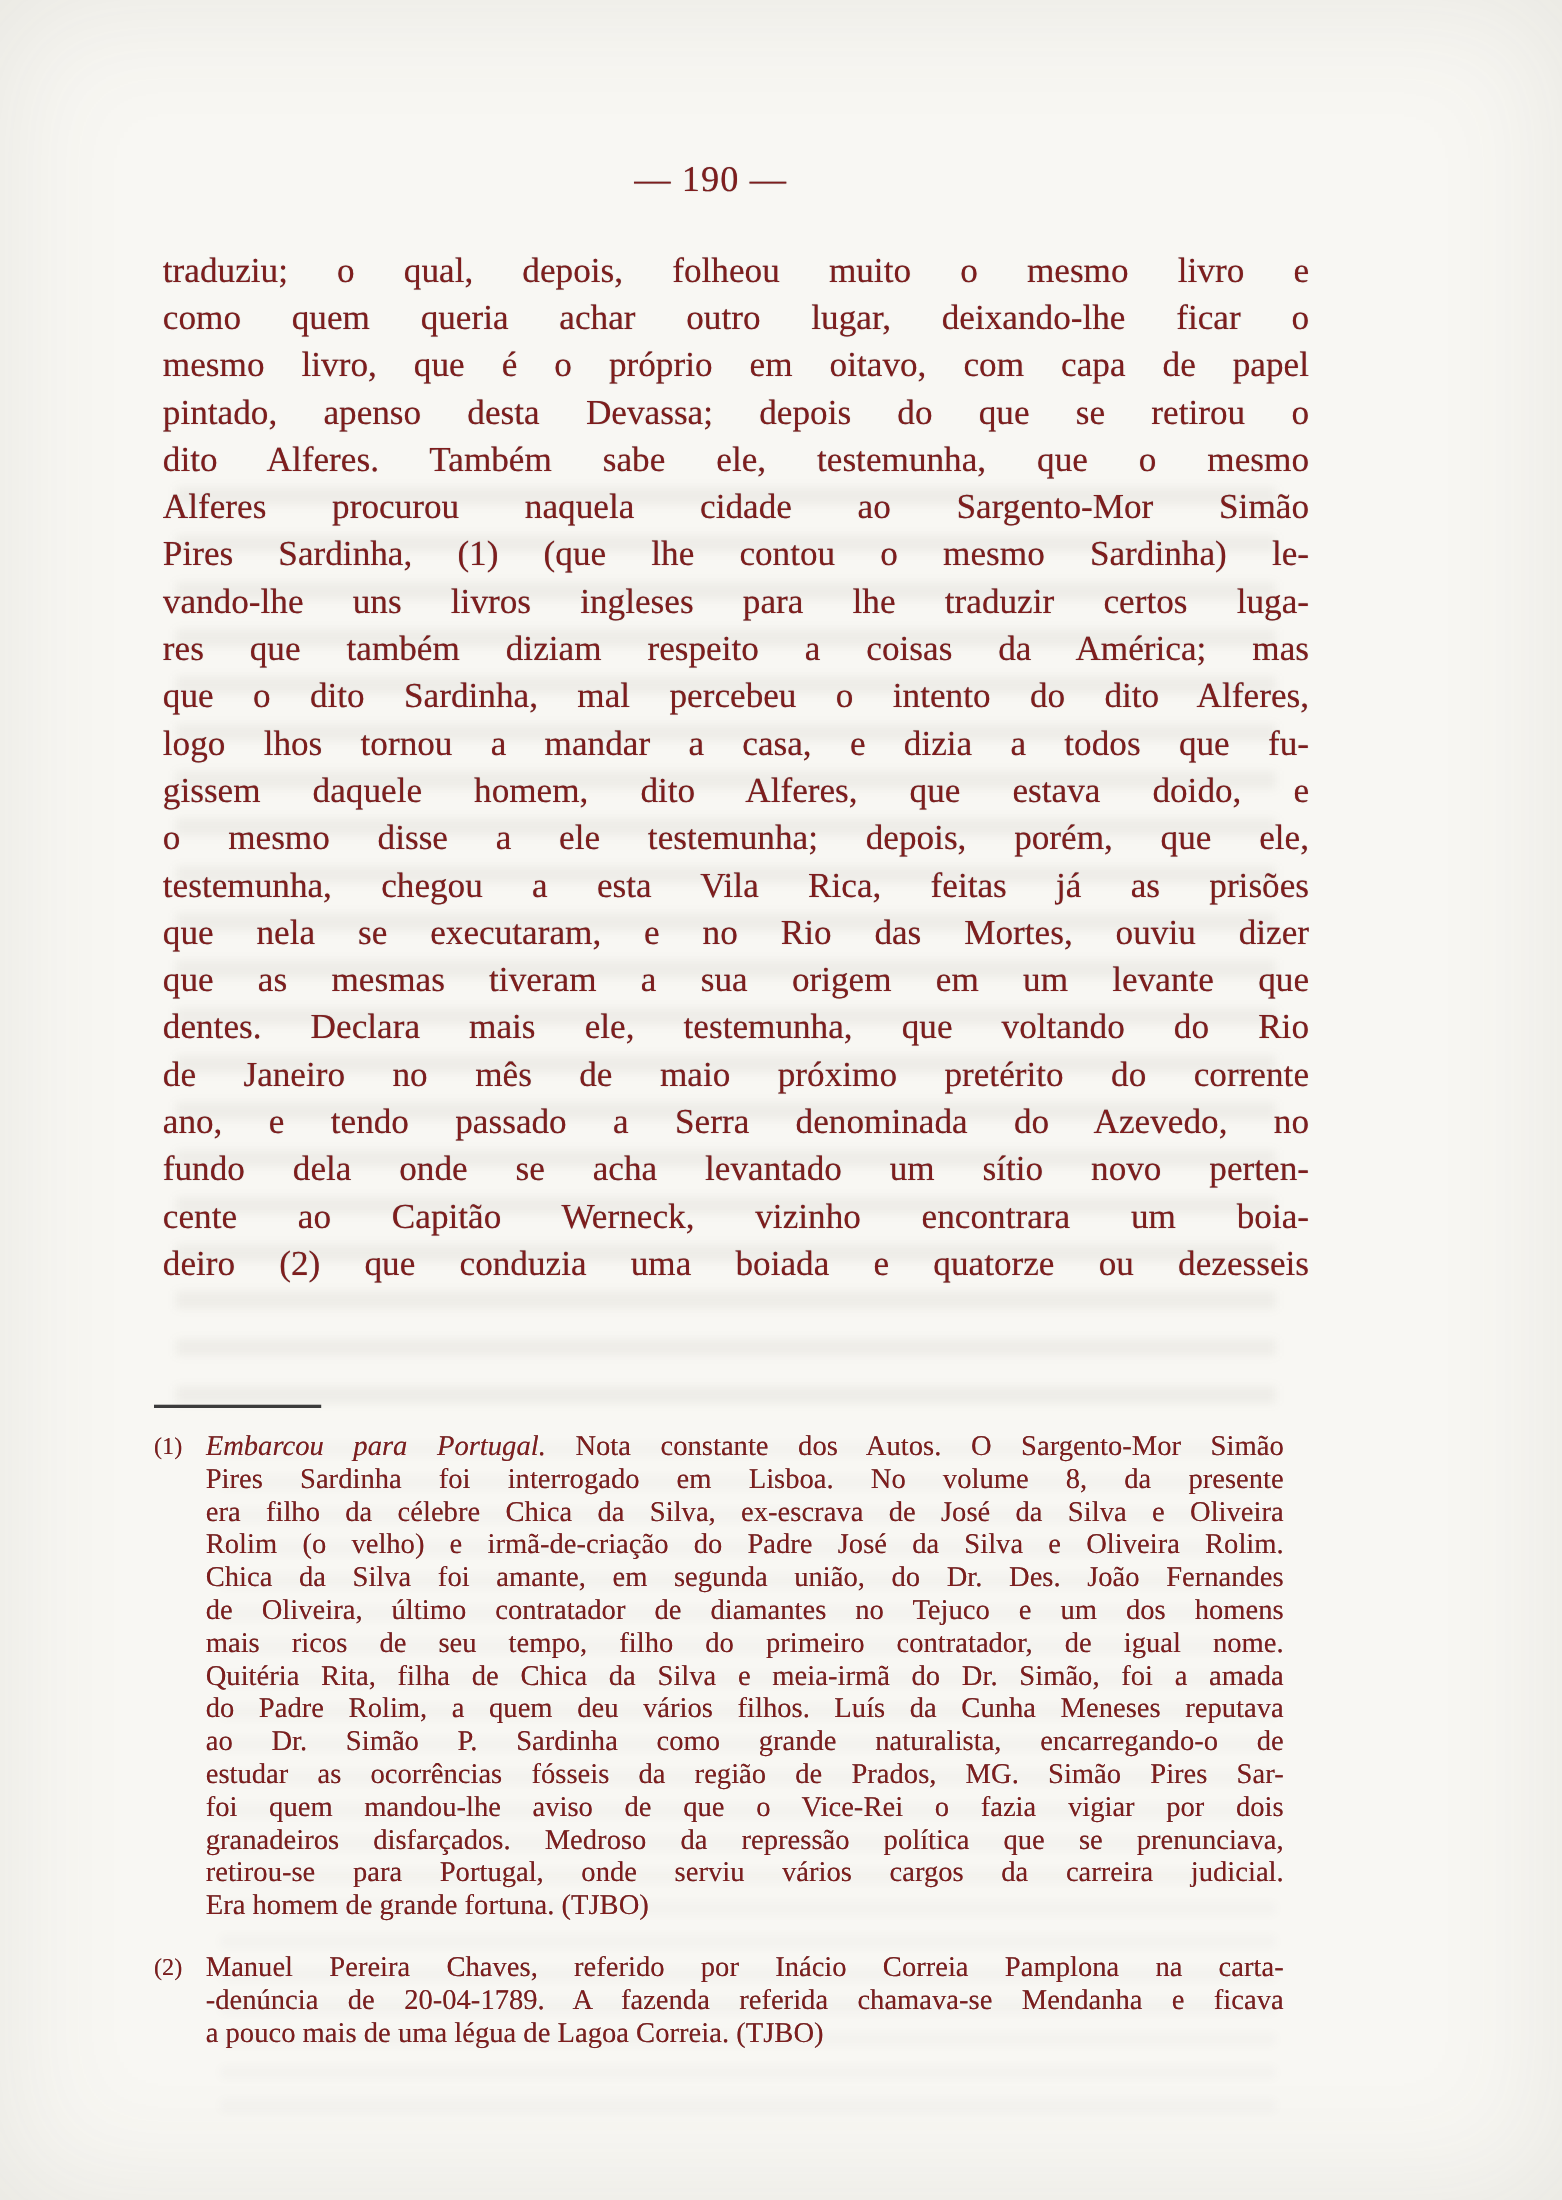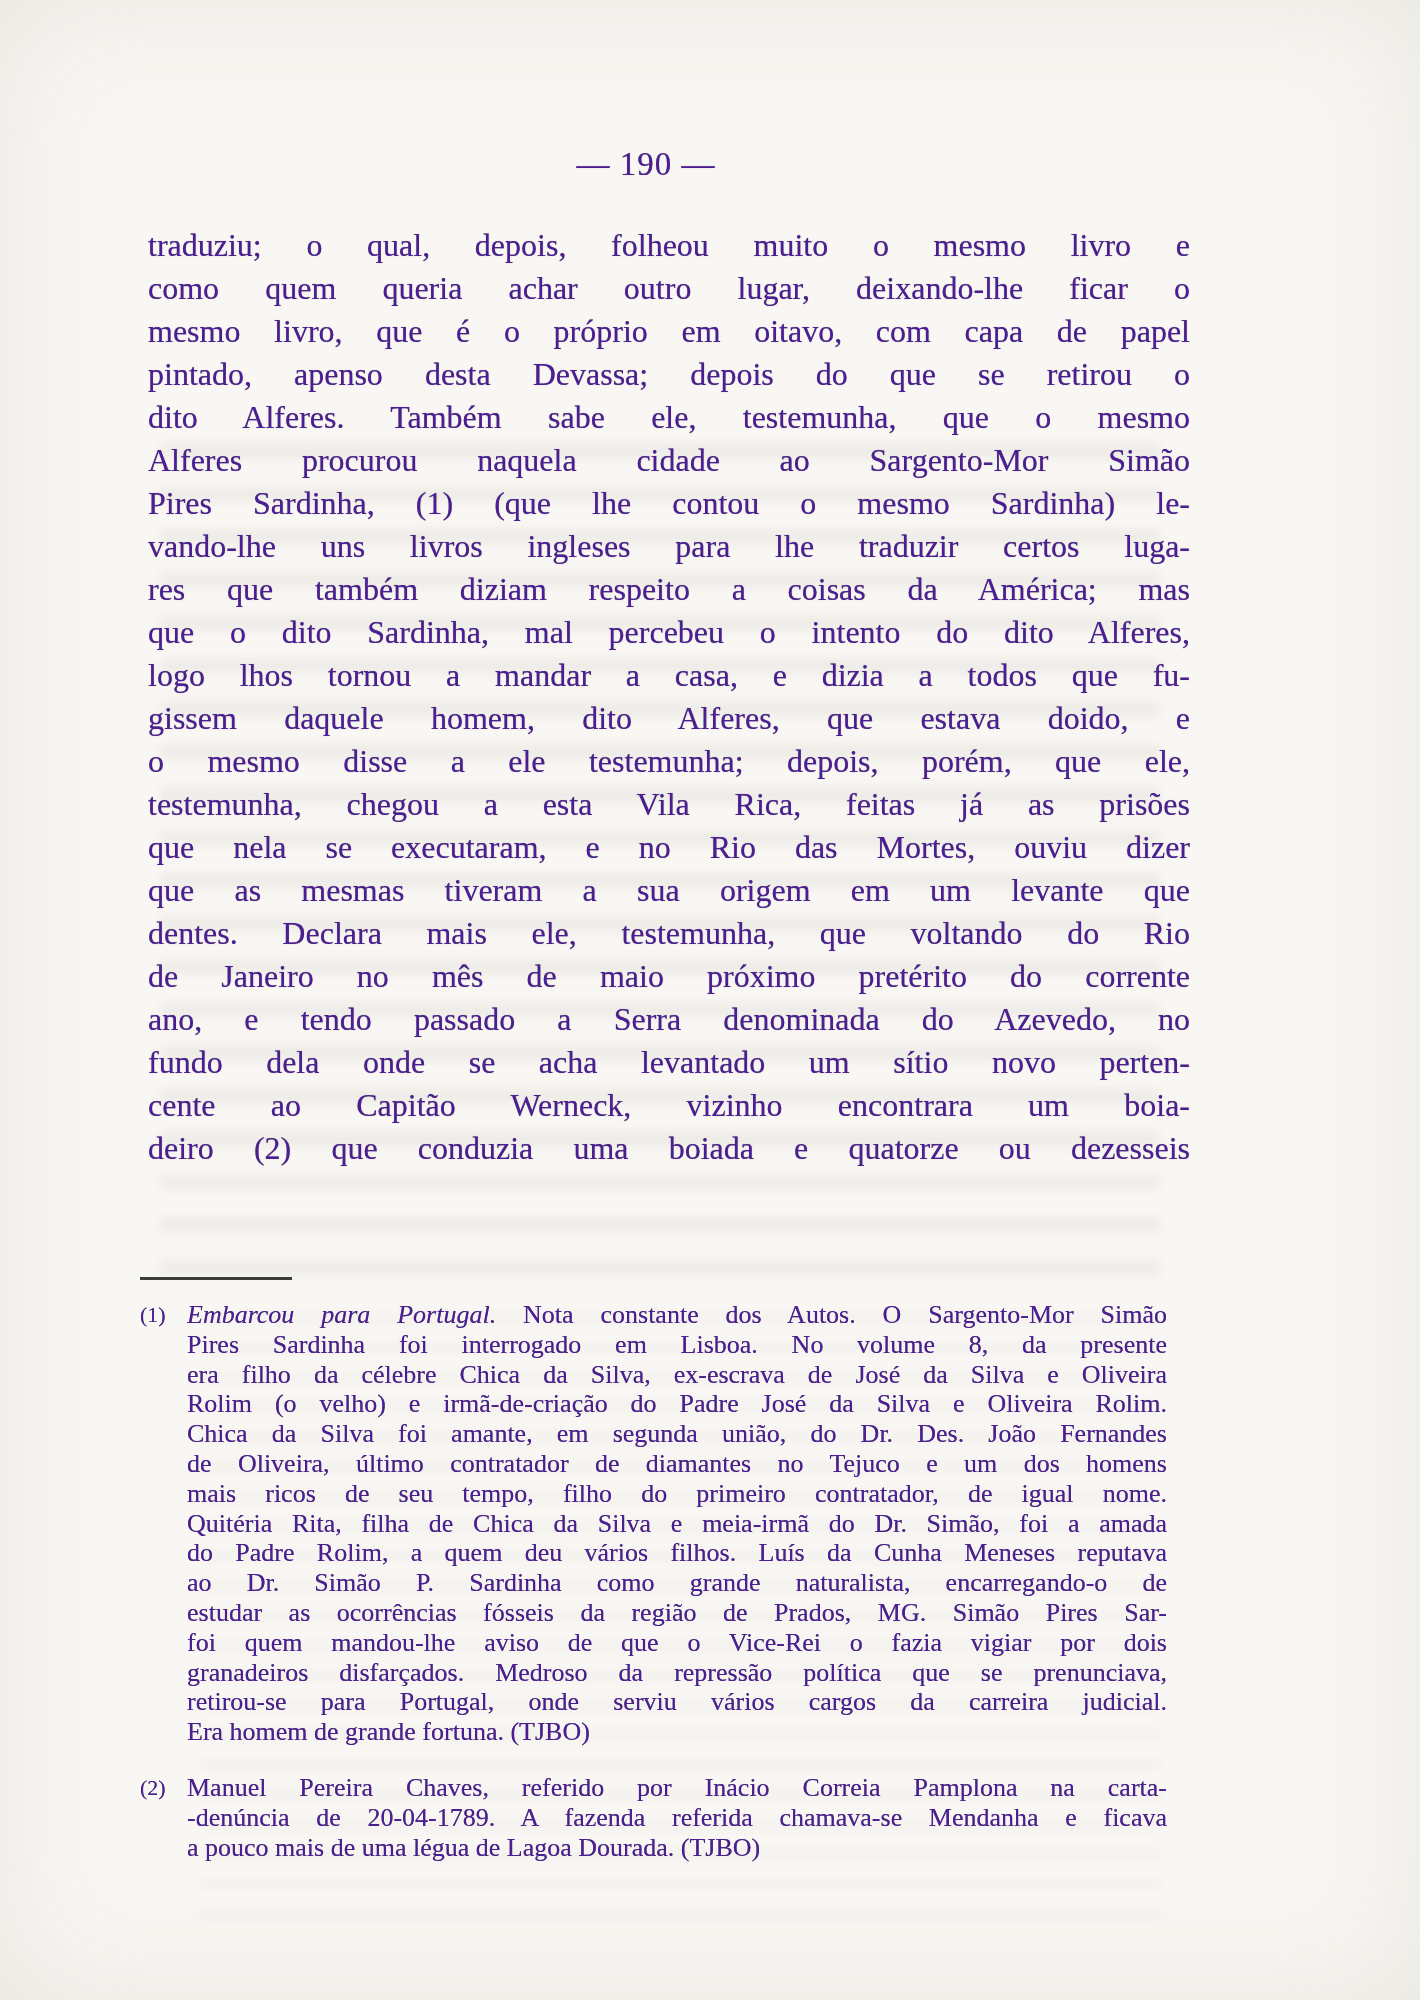--- a/index.html
+++ b/index.html
@@ -6,21 +6,21 @@
   body{
     width:1420px;height:2000px;
     background:#e8e7e3;
     font-family:"Liberation Serif","DejaVu Serif",serif;
   }
   .page{
     position:relative;
     width:1420px;height:2000px;
     background:#f8f7f3;
     overflow:hidden;
-    color:#4c1d95;
+    color:#7f1d1d;
   }
   
   .page::after{
     content:"";
     position:absolute;inset:0;
     box-shadow:inset 0 0 120px rgba(90,85,70,0.10);
     pointer-events:none;
   }
   
   .ghost{
@@ -142,16 +142,16 @@
         <div class="fn-line">estudar as ocorrências fósseis da região de Prados, MG. Simão Pires Sar-</div>
         <div class="fn-line">foi quem mandou-lhe aviso de que o Vice-Rei o fazia vigiar por dois</div>
         <div class="fn-line">granadeiros disfarçados. Medroso da repressão política que se prenunciava,</div>
         <div class="fn-line">retirou-se para Portugal, onde serviu vários cargos da carreira judicial.</div>
         <div class="fn-line last">Era homem de grande fortuna. (TJBO)</div>
       </div>
       <div class="footnote">
         <span class="fn-label">(2)</span>
         <div class="fn-line">Manuel Pereira Chaves, referido por Inácio Correia Pamplona na carta-</div>
         <div class="fn-line">-denúncia de 20-04-1789. A fazenda referida chamava-se Mendanha e ficava</div>
-        <div class="fn-line last">a pouco mais de uma légua de Lagoa Dourada. (TJBO)</div>
+        <div class="fn-line last">a pouco mais de uma légua de Lagoa Correia. (TJBO)</div>
       </div>
     </div>
 </div>
 
 </body></html>

